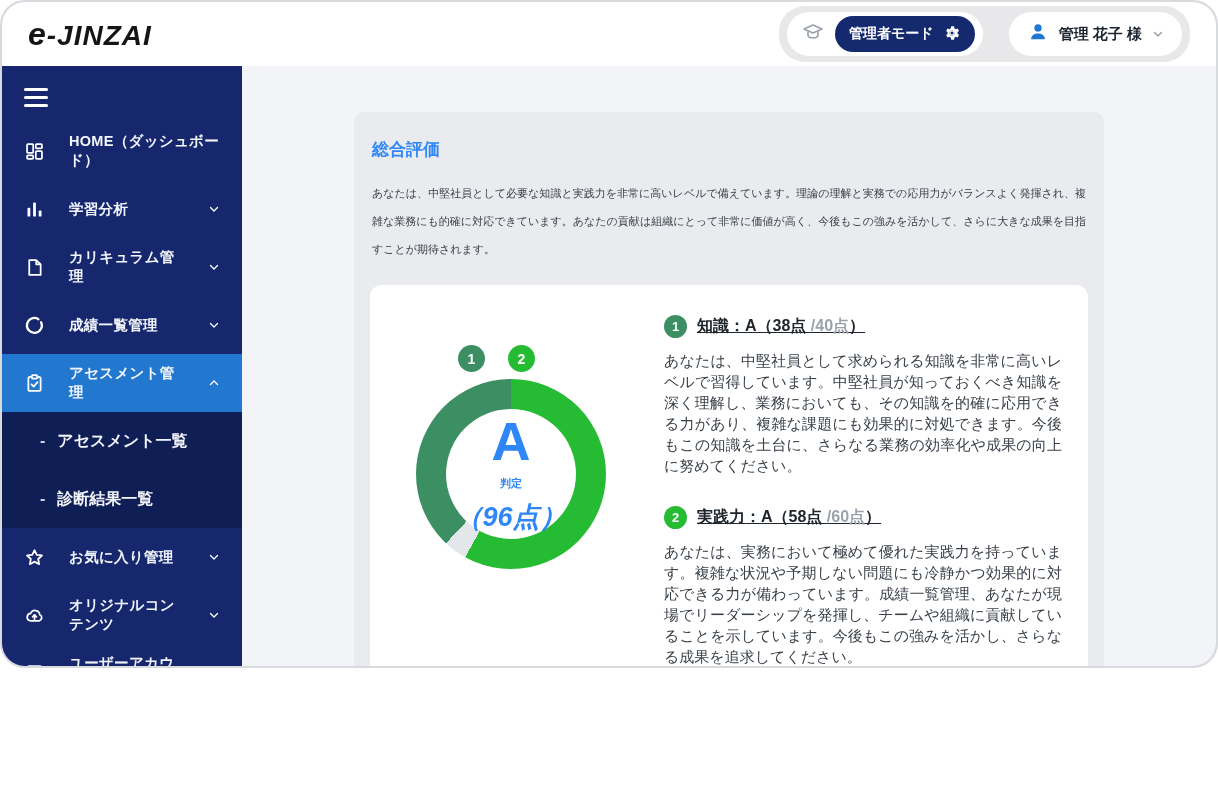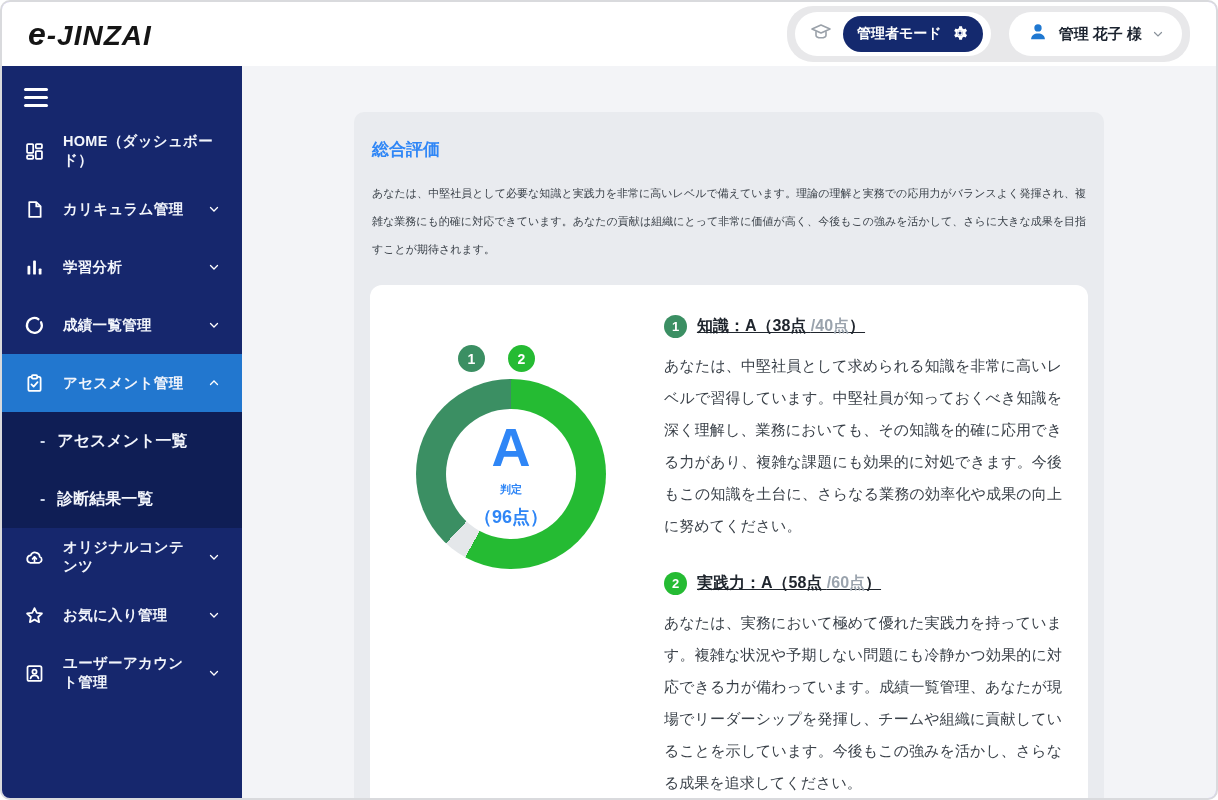--- a/index.html
+++ b/index.html
@@ -1,38 +1,38 @@
 <!DOCTYPE html>
 <html lang="ja"><head>
 <meta charset="utf-8">
 <style>
   * { margin:0; padding:0; box-sizing:border-box; }
   html,body { width:1218px; height:800px; background:#ffffff; font-family:"Liberation Sans","DejaVu Sans",sans-serif; }
-  .window { position:relative; width:1218px; height:800px; border-radius:10px; overflow:hidden;
+  .window { position:relative; width:1218px; height:668px; border-radius:25px; overflow:hidden;
             border:2px solid #d9dadd; background:#c4b5fd; }
 
   
   .header { position:absolute; top:0; left:0; right:0; height:64px; background:#ffffff; z-index:30;
             display:flex; align-items:center; justify-content:space-between; padding:0 26px; }
   .logo { font-size:28px; font-weight:800; font-style:italic; color:#151515; letter-spacing:1px; }
   .logo .logo-e { font-size:32px; }
-  .header-right { background:#e8e8ea; border-radius:26px; padding:6px 8px; display:flex; align-items:center; gap:18px; }
+  .header-right { background:#e8e8ea; border-radius:26px; padding:6px 8px; display:flex; align-items:center; gap:26px; }
   .pill { background:#ffffff; border-radius:22px; display:flex; align-items:center; height:44px; }
   .mode-pill { padding:0 8px 0 14px; gap:10px; }
   .navy-pill { background:#14296e; color:#ffffff; border-radius:19px; height:36px; display:flex; align-items:center;
                gap:9px; padding:0 14px; font-size:14px; font-weight:bold; cursor:pointer; }
   .user-pill { padding:0 18px; gap:10px; cursor:pointer; }
   .user-name { font-size:15px; font-weight:bold; color:#1c2430; }
   .chev { width:12px; height:12px; }
 
   
   .sidebar { position:absolute; top:64px; left:0; bottom:0; width:240px; background:#16276d; z-index:20; color:#f2f5fb; }
   .hamburger { padding:22px 0 10px 22px; cursor:pointer; width:64px; }
   .hamburger span { display:block; width:24px; height:3px; background:#ffffff; border-radius:2px; margin-bottom:5px; }
-  .nav-item { height:58px; display:flex; align-items:center; padding:0 22px; gap:18px; cursor:pointer; }
+  .nav-item { height:58px; display:flex; align-items:center; padding:0 22px; gap:24px; cursor:pointer; }
   .nav-item .label { flex:1; font-size:14.5px; font-weight:bold; letter-spacing:.3px; }
   .nav-item.active { background:#2277cf; }
   .nav-icon { width:21px; height:21px; flex:0 0 21px; }
   .submenu { background:#0f1e55; }
   .sub-item { height:58px; display:flex; align-items:center; padding-left:38px; gap:12px; cursor:pointer; }
   .sub-item .dash { color:#cbd5ea; font-weight:bold; }
   .sub-item .label { font-size:16px; font-weight:bold; }
 
   
   .main { position:absolute; top:64px; left:240px; right:0; bottom:0; background:#f3f4f7; overflow:hidden; }
@@ -42,34 +42,34 @@
   .section-body { margin-top:18px; font-size:11px; line-height:28px; color:#3a4149; padding:0 2px; text-align:justify; }
 
   
   .card { background:#ffffff; border-radius:12px; margin-top:22px; padding:30px 26px 34px 26px; display:flex; gap:38px; }
   .donut-wrap { position:relative; width:230px; flex:0 0 230px; display:flex; justify-content:center; }
   .donut { position:relative; width:190px; height:190px; border-radius:50%; margin-top:64px; }
   .donut-hole { position:absolute; inset:30px; background:#ffffff; border-radius:50%;
                 display:flex; flex-direction:column; align-items:center; justify-content:center; gap:2px; }
   .grade { font-size:54px; font-weight:800; color:#2f86f6; line-height:1; }
   .grade-label { margin-top:6px; font-size:11px; font-weight:bold; color:#2f86f6; }
-  .score { margin-top:6px; font-size:18px; font-weight:bold; color:#2f86f6; }
+  .score { margin-top:6px; font-size:27px; font-weight:bold; color:#2f86f6;font-style:italic; }
   .seg-badge { position:absolute; width:27px; height:27px; border-radius:50%; color:#ffffff;
                font-size:14px; font-weight:bold; display:flex; align-items:center; justify-content:center; top:30px; }
   .seg-badge-1 { left:62px; }
   .seg-badge-2 { left:112px; }
 
   .card-text { flex:1; }
   .score-section + .score-section { margin-top:30px; }
   .score-head { display:flex; align-items:center; gap:10px; }
   .num-badge { width:23px; height:23px; border-radius:50%; color:#fff; font-size:13px; font-weight:bold;
                display:flex; align-items:center; justify-content:center; flex:0 0 23px; }
   .score-title { font-size:16px; font-weight:bold; color:#20262e;text-decoration:underline; }
   .score-total { color:#9aa3ad; font-weight:bold; }
-  .score-body { margin-top:12px; font-size:15px; line-height:32px; color:#3a4149; text-align:justify; }
+  .score-body { margin-top:12px; font-size:15px; line-height:21px; color:#3a4149; text-align:justify; }
 </style>
 </head>
 <body>
 
 <div class="window">
 
   <div class="header">
     <div class="logo"><span class="logo-e">e</span>-JINZAI</div>
     <div class="header-right">
       <div class="pill mode-pill">
@@ -115,42 +115,42 @@
       <svg class="nav-icon" viewBox="0 0 24 24" fill="none" stroke="#fff" stroke-width="2" stroke-linejoin="round">
         <rect x="3.5" y="3.5" width="7" height="10" rx="1"></rect>
           <rect x="13.5" y="3.5" width="7" height="5" rx="1"></rect>
           <rect x="3.5" y="16.5" width="7" height="4" rx="1"></rect>
           <rect x="13.5" y="11.5" width="7" height="9" rx="1"></rect>
       </svg>
       <span class="label">HOME（ダッシュボード）</span>
     </div>
 
     <div class="nav-item">
-      <svg class="nav-icon" viewBox="0 0 24 24" fill="none" stroke="#fff" stroke-width="2" stroke-linejoin="round">
-        <path d="M6 3.5 H14 L19 8.5 V20.5 H6 Z"></path>
-          <polyline points="14,3.5 14,8.5 19,8.5"></polyline>
-      </svg>
-      <span class="label">カリキュラム管理</span>
-      <svg class="chev" viewBox="0 0 24 24" fill="none" stroke="#fff" stroke-width="2.6" stroke-linecap="round">
-          <polyline points="5,9 12,16 19,9"></polyline>
-        </svg>
-    </div>
-
-    <div class="nav-item">
       <svg class="nav-icon" viewBox="0 0 24 24" fill="#fff">
         <rect x="4" y="10" width="3.2" height="10" rx="1"></rect>
           <rect x="10.4" y="4" width="3.2" height="16" rx="1"></rect>
           <rect x="16.8" y="13" width="3.2" height="7" rx="1"></rect>
       </svg>
       <span class="label">学習分析</span>
       <svg class="chev" viewBox="0 0 24 24" fill="none" stroke="#fff" stroke-width="2.6" stroke-linecap="round">
           <polyline points="5,9 12,16 19,9"></polyline>
         </svg>
     </div>
 
+    <div class="nav-item">
+      <svg class="nav-icon" viewBox="0 0 24 24" fill="none" stroke="#fff" stroke-width="2" stroke-linejoin="round">
+        <path d="M6 3.5 H14 L19 8.5 V20.5 H6 Z"></path>
+          <polyline points="14,3.5 14,8.5 19,8.5"></polyline>
+      </svg>
+      <span class="label">カリキュラム管理</span>
+      <svg class="chev" viewBox="0 0 24 24" fill="none" stroke="#fff" stroke-width="2.6" stroke-linecap="round">
+          <polyline points="5,9 12,16 19,9"></polyline>
+        </svg>
+    </div>
+
 
 
     <div class="nav-item">
       <svg class="nav-icon" viewBox="0 0 24 24" fill="none" stroke="#fff" stroke-width="2.6" stroke-linecap="round">
         <path d="M16.5 4.8 A8.5 8.5 0 1 0 19.5 8.2"></path>
       </svg>
       <span class="label">成績一覧管理</span>
       <svg class="chev" viewBox="0 0 24 24" fill="none" stroke="#fff" stroke-width="2.6" stroke-linecap="round">
           <polyline points="5,9 12,16 19,9"></polyline>
         </svg>
@@ -173,36 +173,36 @@
         <span class="dash">-</span>
         <span class="label">アセスメント一覧</span>
       </div>
       <div class="sub-item">
         <span class="dash">-</span>
         <span class="label">診断結果一覧</span>
       </div>
     </div>
 
     <div class="nav-item">
+      <svg class="nav-icon" viewBox="0 0 24 24" fill="none" stroke="#fff" stroke-width="2" stroke-linejoin="round">
+        <path d="M12 3.5 L14.6 9 L20.5 9.7 L16.2 13.7 L17.3 19.6 L12 16.7 L6.7 19.6 L7.8 13.7 L3.5 9.7 L9.4 9 Z"></path>
+      </svg>
+      <span class="label">お気に入り管理</span>
+      <svg class="chev" viewBox="0 0 24 24" fill="none" stroke="#fff" stroke-width="2.6" stroke-linecap="round">
+          <polyline points="5,9 12,16 19,9"></polyline>
+        </svg>
+    </div>
+
+    <div class="nav-item">
       <svg class="nav-icon" viewBox="0 0 24 24" fill="none" stroke="#fff" stroke-width="2" stroke-linecap="round" stroke-linejoin="round">
         <path d="M7 18 A4.2 4.2 0 0 1 7.6 9.7 A5.4 5.4 0 0 1 18 11.2 A3.6 3.6 0 0 1 17.6 18 Z"></path>
           <line x1="12" y1="16.5" x2="12" y2="11.5"></line>
           <polyline points="9.8,13.5 12,11.3 14.2,13.5"></polyline>
       </svg>
       <span class="label">オリジナルコンテンツ</span>
-      <svg class="chev" viewBox="0 0 24 24" fill="none" stroke="#fff" stroke-width="2.6" stroke-linecap="round">
-          <polyline points="5,9 12,16 19,9"></polyline>
-        </svg>
-    </div>
-
-    <div class="nav-item">
-      <svg class="nav-icon" viewBox="0 0 24 24" fill="none" stroke="#fff" stroke-width="2" stroke-linejoin="round">
-        <path d="M12 3.5 L14.6 9 L20.5 9.7 L16.2 13.7 L17.3 19.6 L12 16.7 L6.7 19.6 L7.8 13.7 L3.5 9.7 L9.4 9 Z"></path>
-      </svg>
-      <span class="label">お気に入り管理</span>
       <svg class="chev" viewBox="0 0 24 24" fill="none" stroke="#fff" stroke-width="2.6" stroke-linecap="round">
           <polyline points="5,9 12,16 19,9"></polyline>
         </svg>
     </div>
 
     <div class="nav-item">
       <svg class="nav-icon" viewBox="0 0 24 24" fill="none" stroke="#fff" stroke-width="2" stroke-linejoin="round">
         <rect x="4" y="3.5" width="16" height="17" rx="2"></rect>
           <circle cx="12" cy="10" r="2.4"></circle>
           <path d="M7.5 17.5 C8 14.8 10 14 12 14 C14 14 16 14.8 16.5 17.5" stroke-linecap="round"></path>

